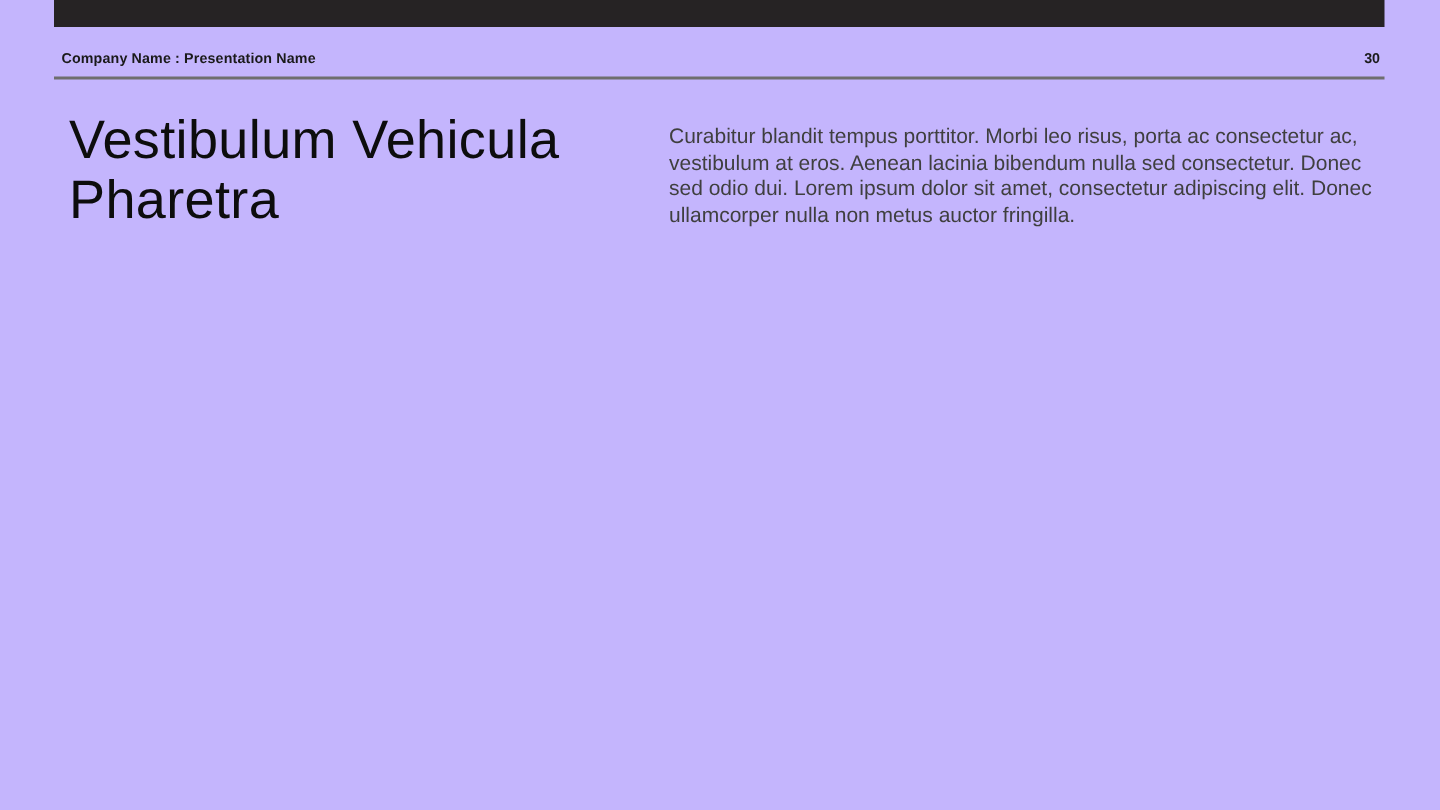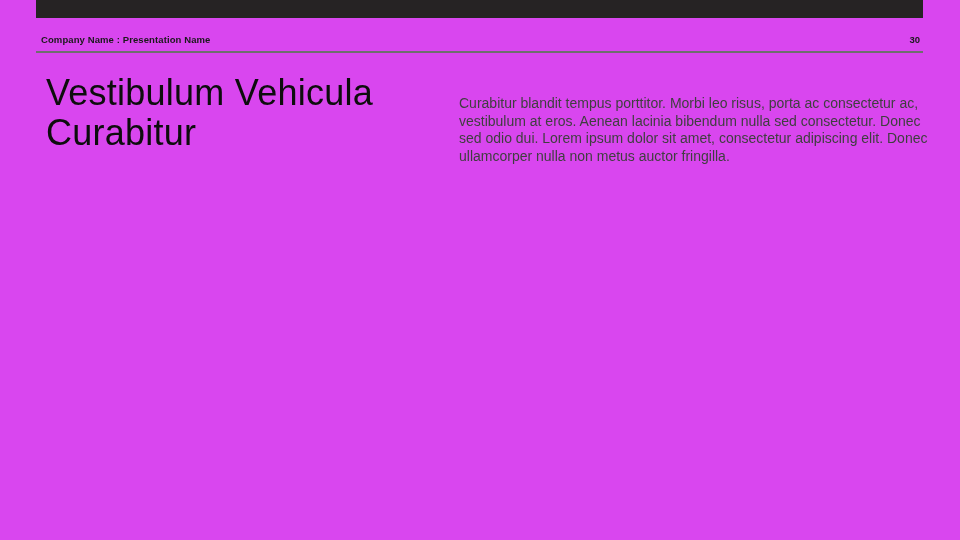--- a/index.html
+++ b/index.html
@@ -4,21 +4,21 @@
 <style>
   html, body {
     margin: 0;
     padding: 0;
     background: #ffffff;
   }
   .slide {
     position: relative;
     width: 960px;
     height: 540px;
-    background: #d946ef;
+    background: #c4b5fd;
     overflow: hidden;
     font-family: "Liberation Sans", "DejaVu Sans", sans-serif;
   }
   .top-bar {
     position: absolute;
     left: 36px;
     top: 0;
     width: 887px;
     height: 18px;
     background: var(--c-bar, #262324);
@@ -88,17 +88,17 @@
 
   <div class="top-bar"></div>
 
   <div class="header-row">
     <span class="header-label">Company Name : Presentation Name</span>
     <span class="page-number">30</span>
   </div>
 
   <div class="header-rule"></div>
 
-  <h1 class="slide-title" style="margin:0; font-weight:400;">Vestibulum Vehicula Curabitur</h1>
+  <h1 class="slide-title" style="margin:0; font-weight:400;">Vestibulum Vehicula Pharetra</h1>
 
-  <p class="slide-body" style="margin:13px;">Curabitur blandit tempus porttitor. Morbi leo risus, porta ac consectetur ac, vestibulum at eros. Aenean lacinia bibendum nulla sed consectetur. Donec sed odio dui. Lorem ipsum dolor sit amet, consectetur adipiscing elit. Donec ullamcorper nulla non metus auctor fringilla.</p>
+  <p class="slide-body" style="margin:0;">Curabitur blandit tempus porttitor. Morbi leo risus, porta ac consectetur ac, vestibulum at eros. Aenean lacinia bibendum nulla sed consectetur. Donec sed odio dui. Lorem ipsum dolor sit amet, consectetur adipiscing elit. Donec ullamcorper nulla non metus auctor fringilla.</p>
 
 </div>
 
 </body></html>

